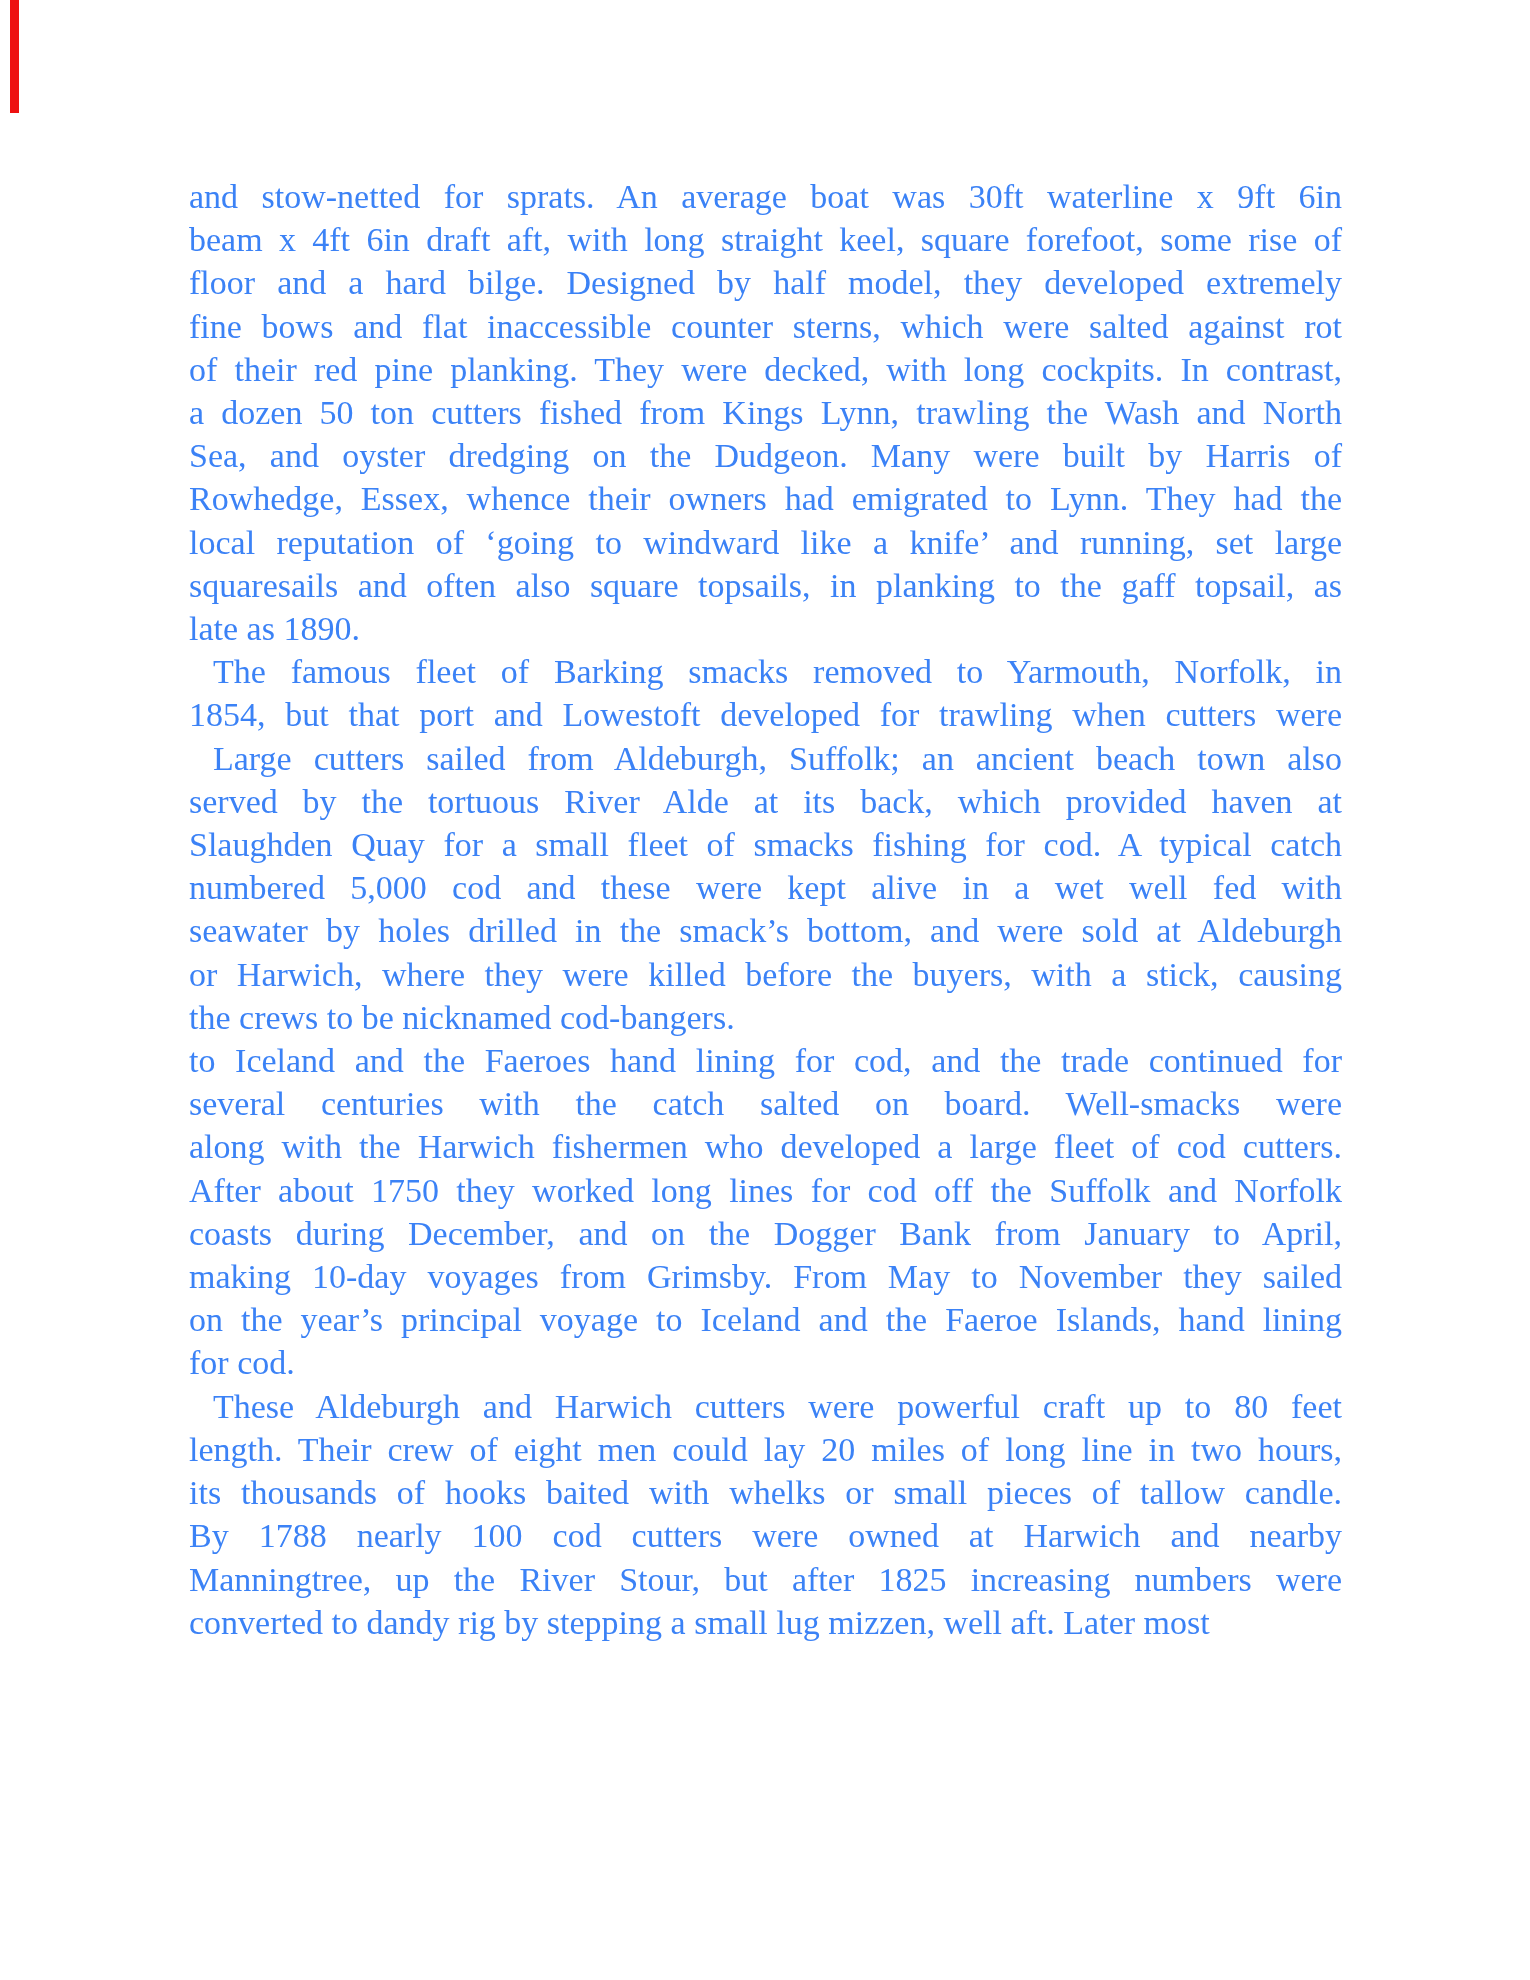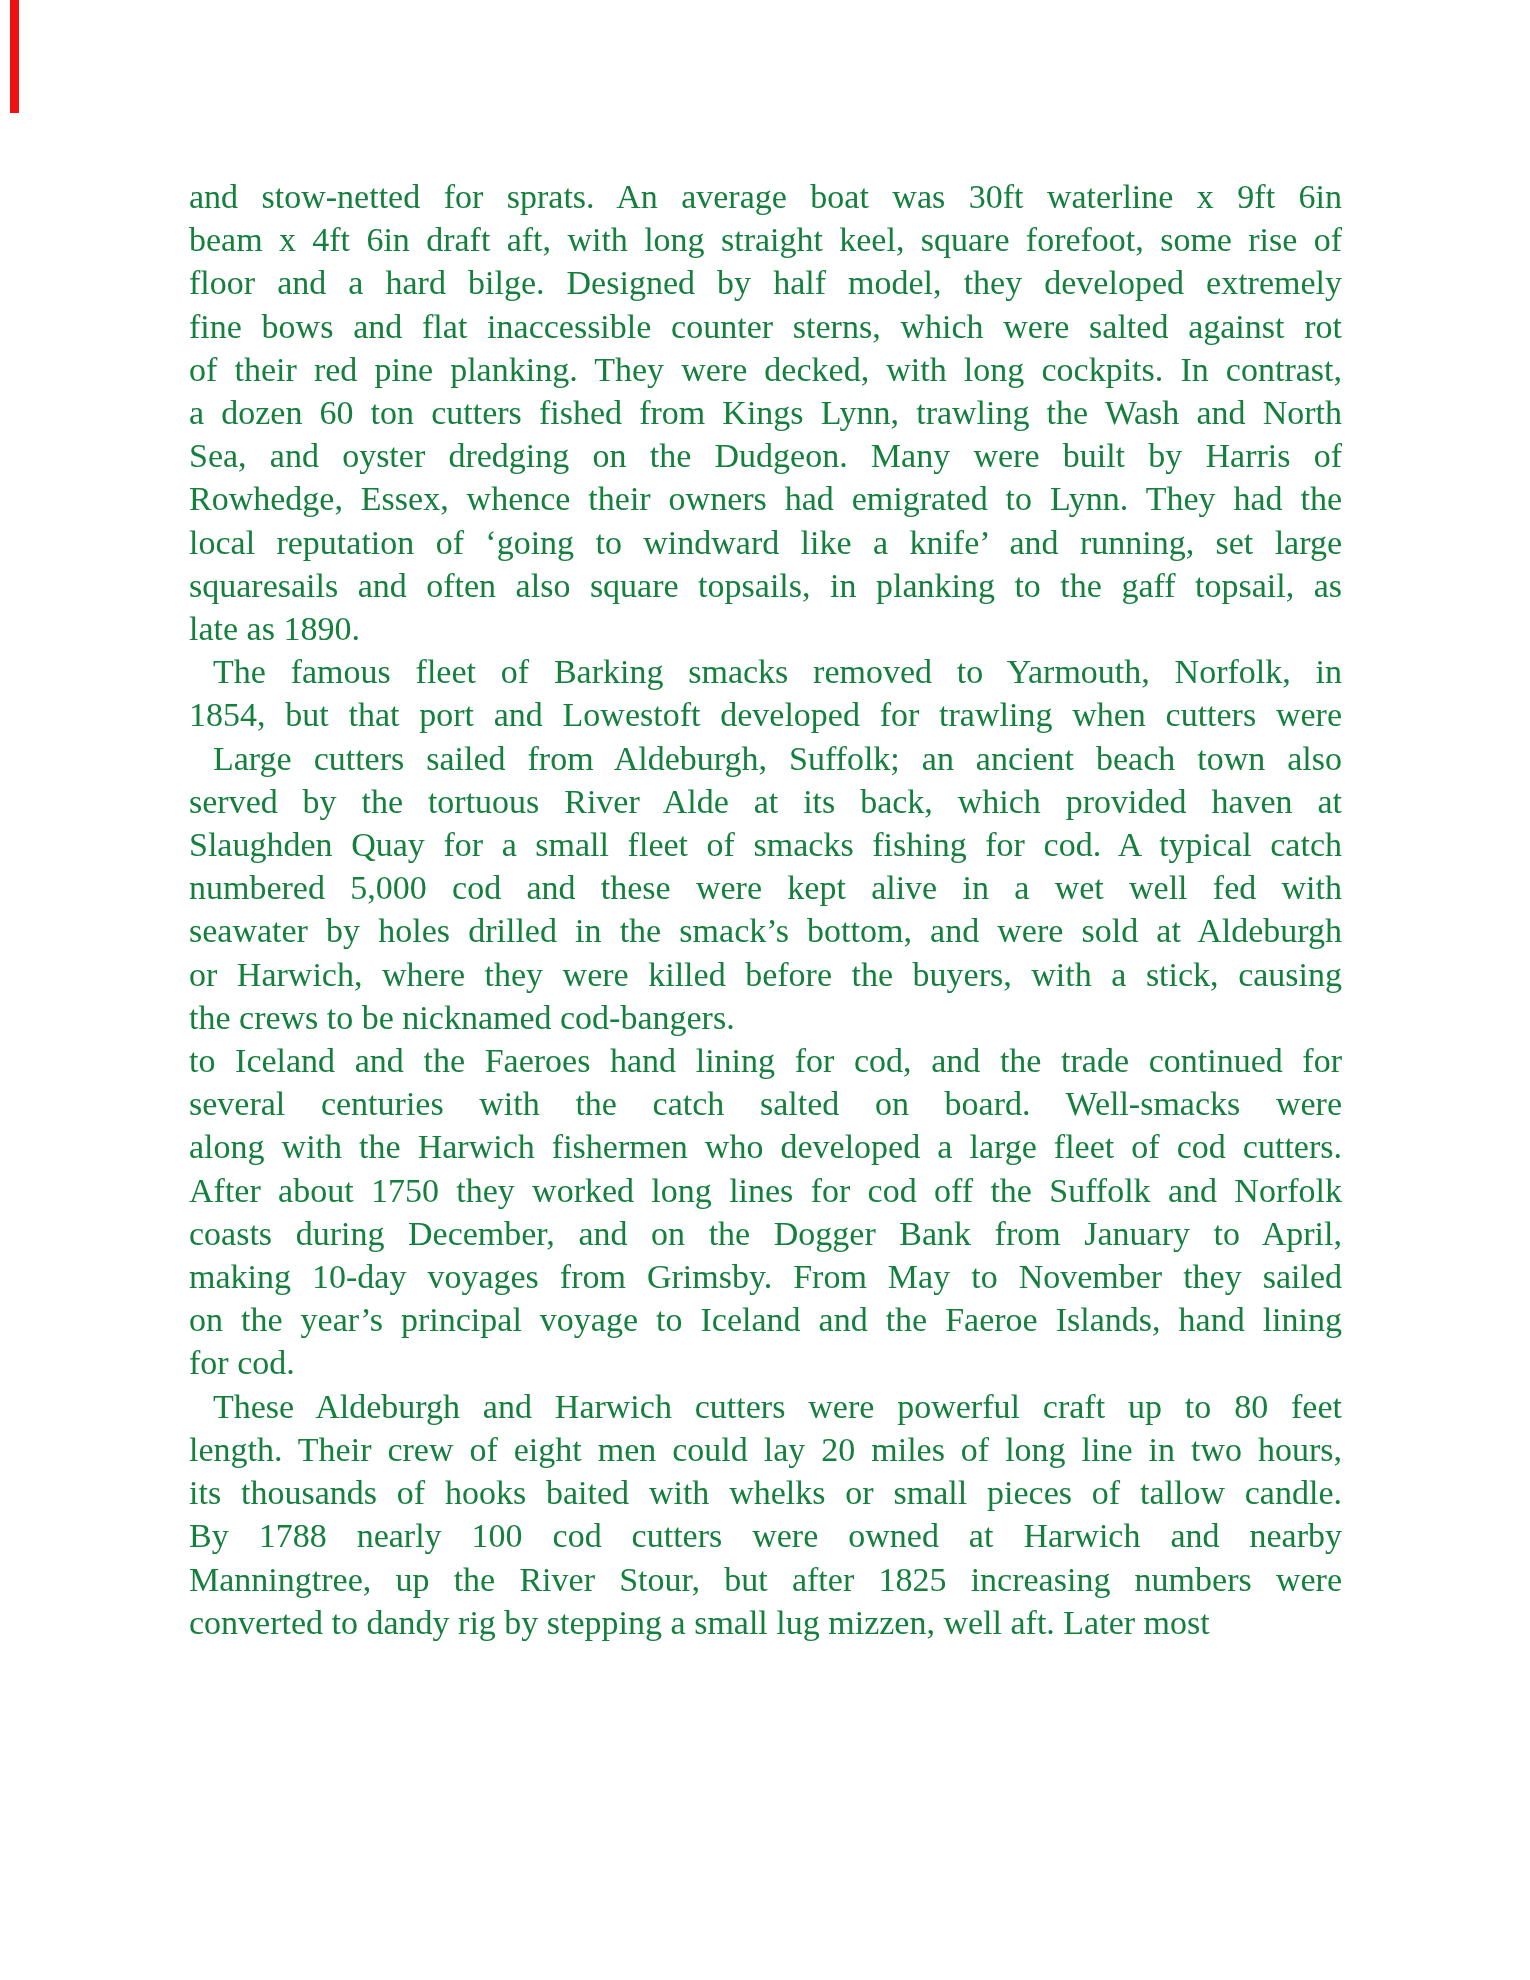--- a/index.html
+++ b/index.html
@@ -41,27 +41,27 @@
   }
   .text-block .line.indent {
     text-indent: 24px;
   }
 </style>
 </head>
 <body>
 
 <div class="page" style="background: rgb(255, 255, 255);">
   <div class="edge-marker" style="background: rgb(238, 17, 17);"></div>
-  <div class="text-block" id="text-block" style="color: #15803d;">
+  <div class="text-block" id="text-block" style="color: #3b82f6;">
       <div class="line">and stow-netted for sprats. An average boat was 30ft waterline x 9ft 6in</div>
       <div class="line">beam x 4ft 6in draft aft, with long straight keel, square forefoot, some rise of</div>
       <div class="line">floor and a hard bilge. Designed by half model, they developed extremely</div>
       <div class="line">fine bows and flat inaccessible counter sterns, which were salted against rot</div>
       <div class="line">of their red pine planking. They were decked, with long cockpits. In contrast,</div>
-      <div class="line">a dozen 60 ton cutters fished from Kings Lynn, trawling the Wash and North</div>
+      <div class="line">a dozen 50 ton cutters fished from Kings Lynn, trawling the Wash and North</div>
       <div class="line">Sea, and oyster dredging on the Dudgeon. Many were built by Harris of</div>
       <div class="line">Rowhedge, Essex, whence their owners had emigrated to Lynn. They had the</div>
       <div class="line">local reputation of ‘going to windward like a knife’ and running, set large</div>
       <div class="line">squaresails and often also square topsails, in planking to the gaff topsail, as</div>
       <div class="line para-end">late as 1890.</div>
       <div class="line indent">The famous fleet of Barking smacks removed to Yarmouth, Norfolk, in</div>
       <div class="line">1854, but that port and Lowestoft developed for trawling when cutters were</div>
       <div class="line indent">Large cutters sailed from Aldeburgh, Suffolk; an ancient beach town also</div>
       <div class="line">served by the tortuous River Alde at its back, which provided haven at</div>
       <div class="line">Slaughden Quay for a small fleet of smacks fishing for cod. A typical catch</div>

